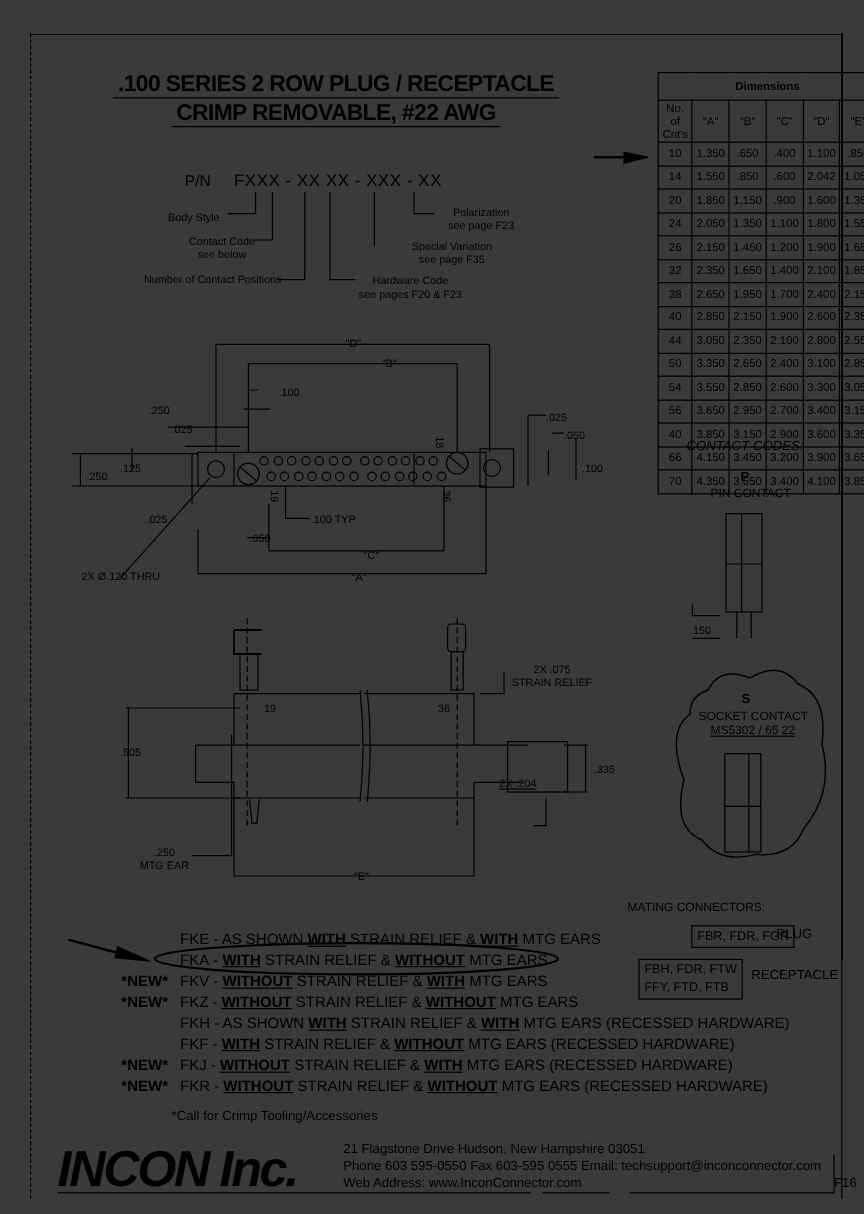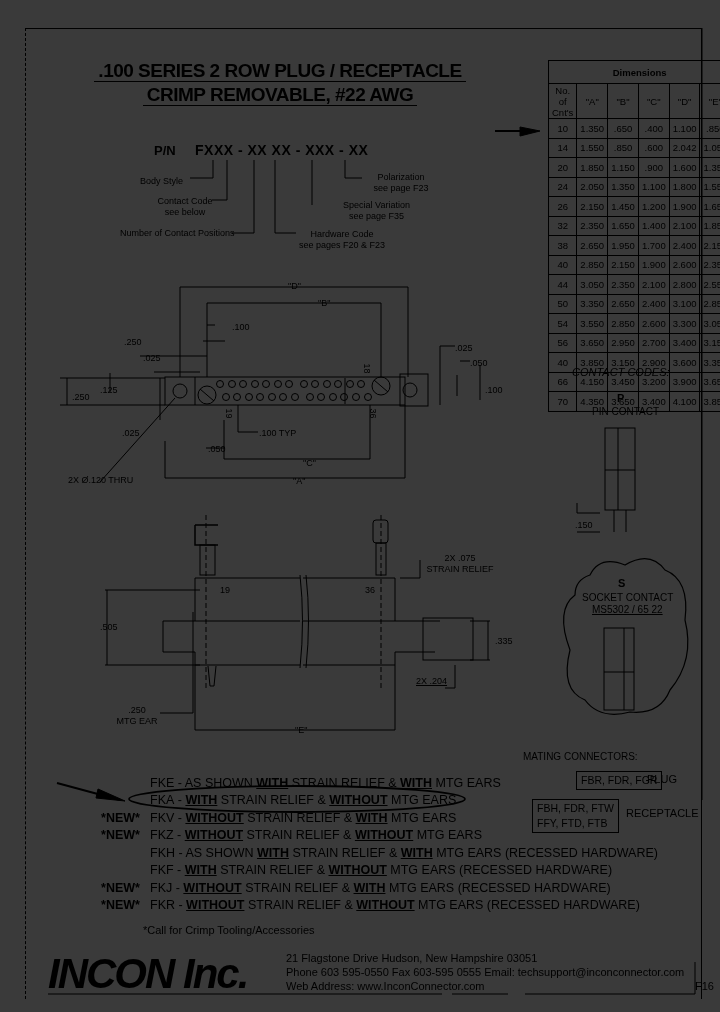--- a/index.html
+++ b/index.html
@@ -1,21 +1,21 @@
 <!DOCTYPE html>
 <html><head>
 <meta charset="utf-8">
 <style>
   html,body{margin:0;padding:0;}
   body{width:720px;height:1012px;background:#3a3a3a;position:relative;overflow:hidden;
        font-family:"Liberation Sans",sans-serif;color:#000;}
   .page-frame{position:absolute;left:25px;top:28px;width:675px;height:970px;border-left:1px dashed #000;border-top:1px solid #000;border-right:1px solid #000;}
   .title{position:absolute;left:0;width:560px;text-align:center;font-weight:bold;font-size:19px;letter-spacing:-0.5px;}
   .title span{border-bottom:1.5px solid #000;padding:0 4px;}
-  .pn{position:absolute;font-size:13px;font-weight:bold;}
+  .pn{position:absolute;font-size:13px;font-weight:normal;}
   .lbl{position:absolute;font-size:9px;line-height:11px;white-space:nowrap;}
   .lbl.c{text-align:center;}
   table.dims{position:absolute;left:548px;top:60px;border-collapse:collapse;font-size:9.5px;}
   table.dims td,table.dims th{border:1px solid #000;padding:0 3px;height:18.5px;text-align:center;font-weight:normal;white-space:nowrap;}
   table.dims th.cap{height:22px;font-weight:bold;}
   table.dims tr.hdr td{height:34px;line-height:11px;}
   .sec{position:absolute;font-size:11px;}
   .opt{position:absolute;left:60px;font-size:12.5px;white-space:nowrap;height:17px;line-height:17px;}
   .opt .new{display:inline-block;width:80px;text-align:right;padding-right:10px;font-weight:bold;}
   .opt .code{display:inline-block;}
@@ -323,21 +323,21 @@
 <div class="lbl" style="left:361px;top:363px;transform:rotate(90deg);">18</div>
 <div class="lbl" style="left:223px;top:408px;transform:rotate(90deg);">19</div>
 <div class="lbl" style="left:367px;top:408px;transform:rotate(90deg);">36</div>
 
 <div class="lbl c" style="left:425px;top:553px;width:70px;">
   <div>2X .075</div>
     <div>STRAIN RELIEF</div>
 </div>
 <div class="lbl" style="left:100px;top:622px;">.505</div>
 <div class="lbl" style="left:483px;top:636px;margin-left:12px;">.335</div>
-<div class="lbl" style="left:416px;top:676px;text-decoration:underline;">2X .204</div>
+<div class="lbl" style="left:416px;top:648px;text-decoration:underline;">2X .204</div>
 <div class="lbl c" style="left:112px;top:705px;width:50px;">
   <div>.250</div>
     <div>MTG EAR</div>
 </div>
 <div class="lbl" style="left:295px;top:725px;">"E"</div>
 <div class="lbl" style="left:220px;top:585px;">19</div>
 <div class="lbl" style="left:365px;top:585px;">36</div>
 
 <div class="sec" style="left:572px;top:366px;font-style:italic;">CONTACT CODES:</div>
 <div class="sec" style="left:617px;top:392px;font-weight:bold;">P</div>

